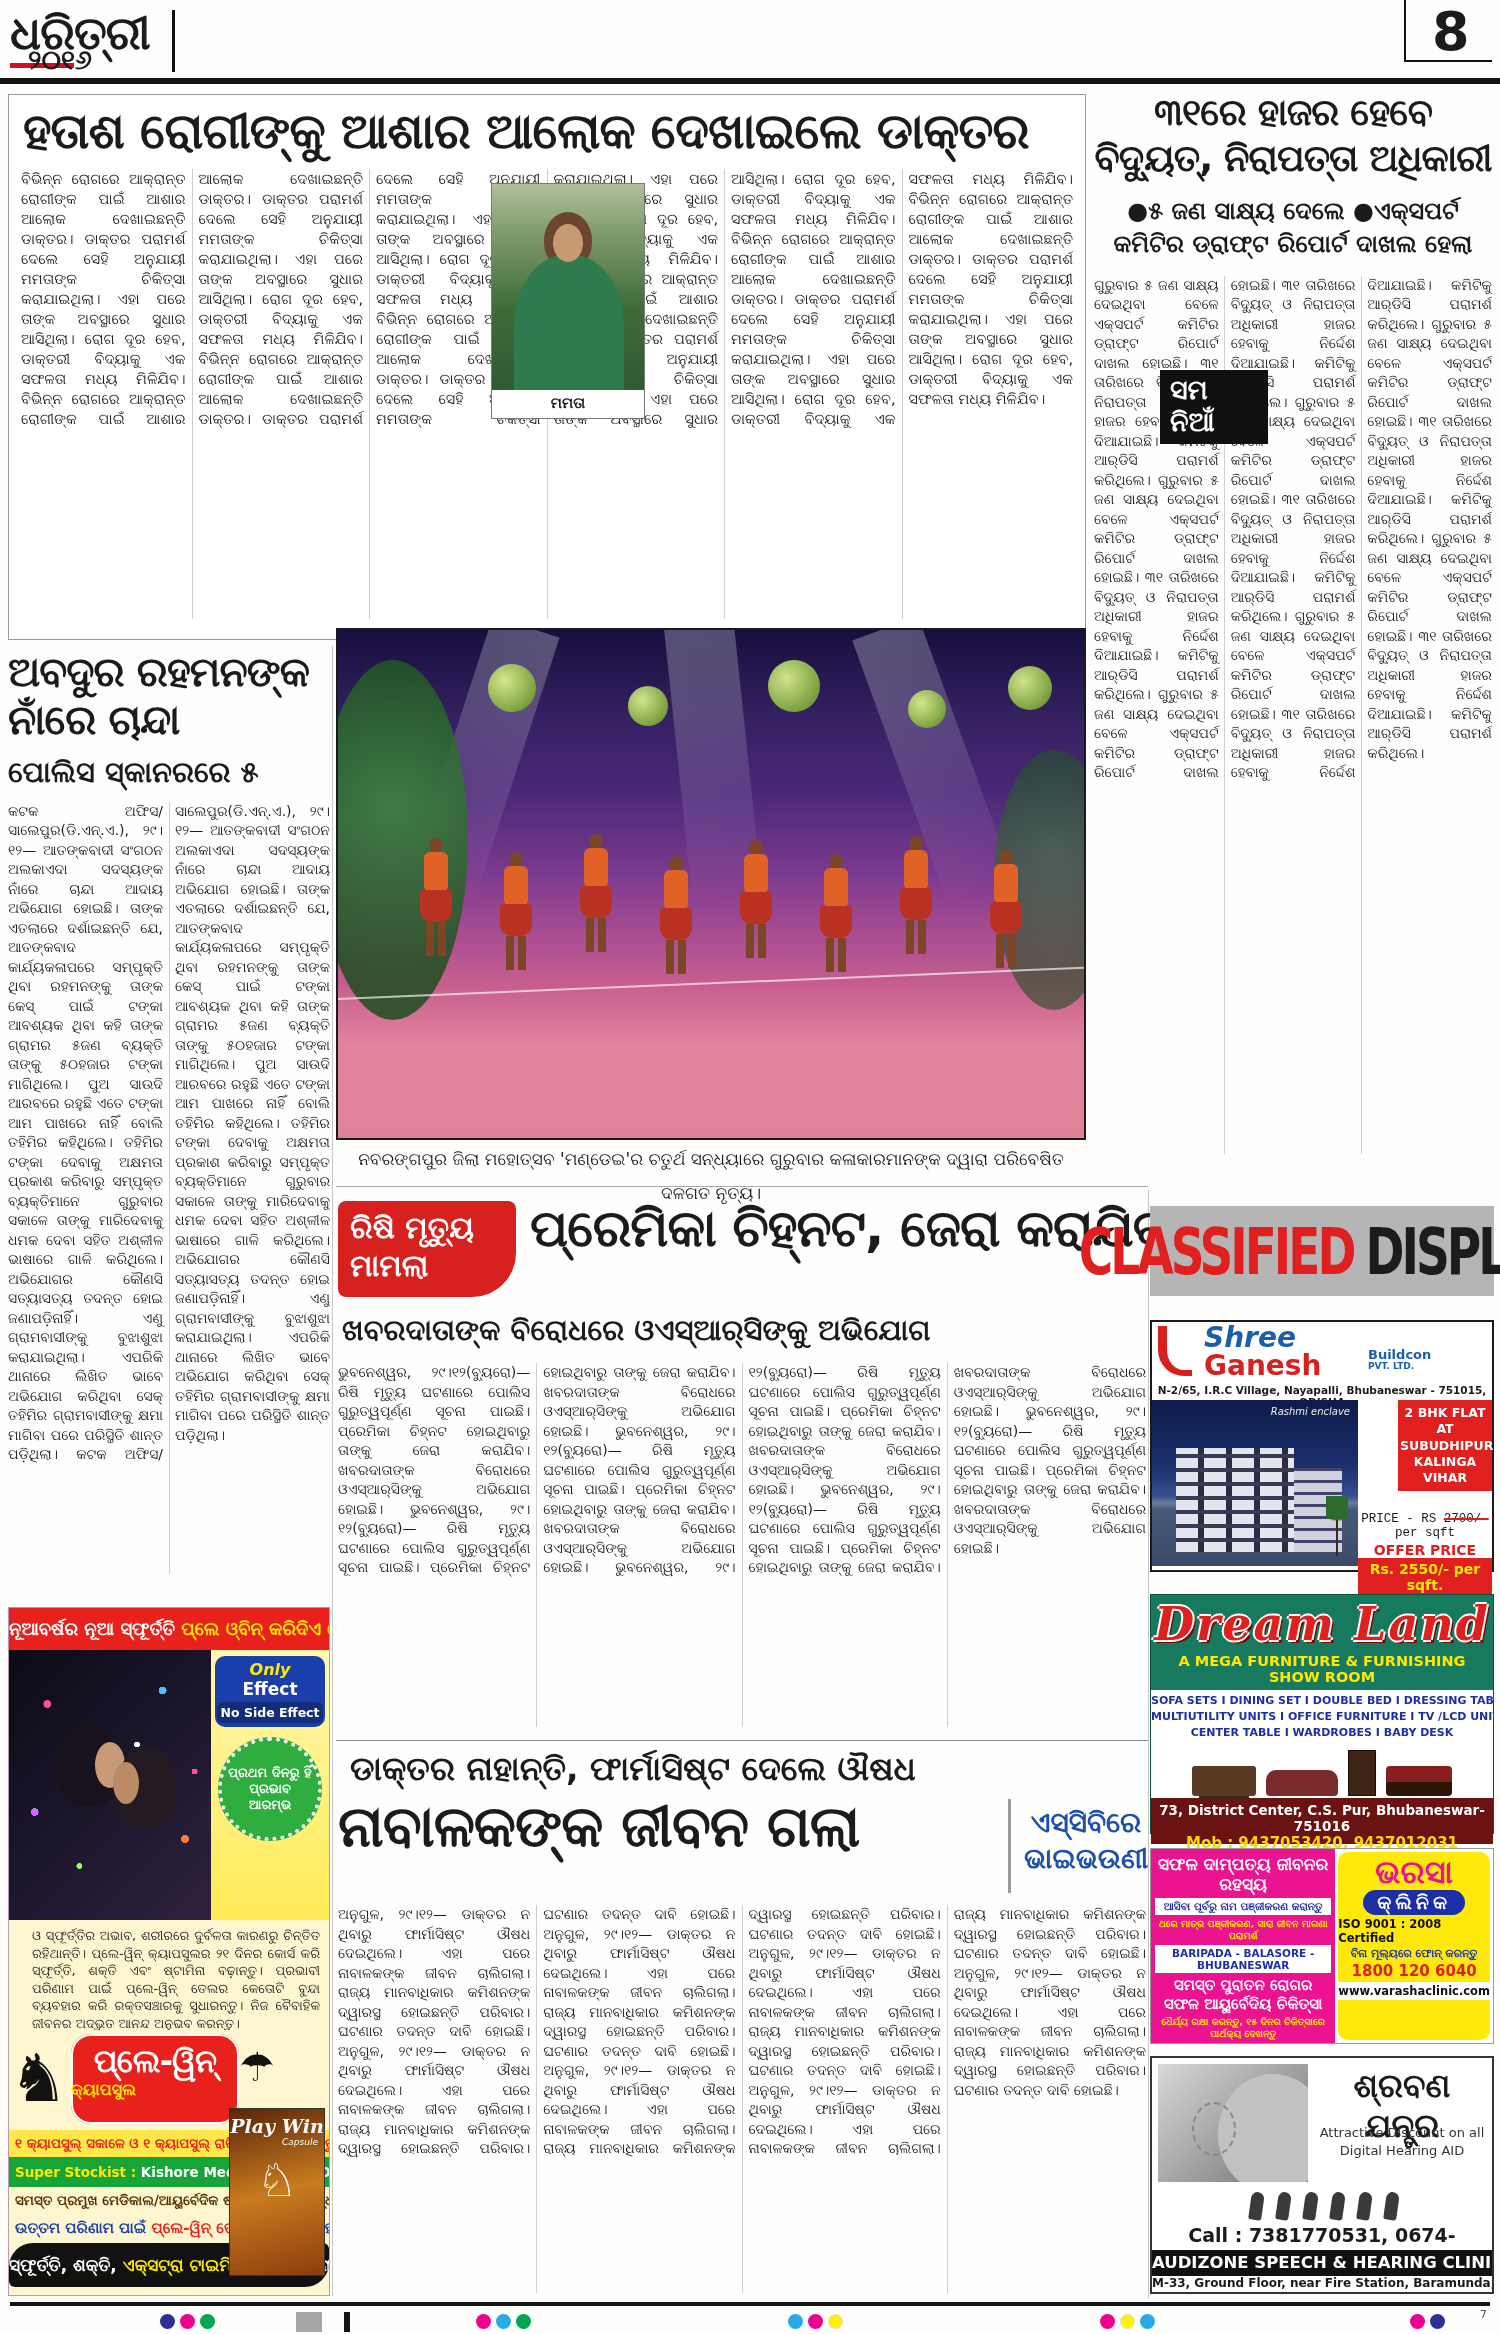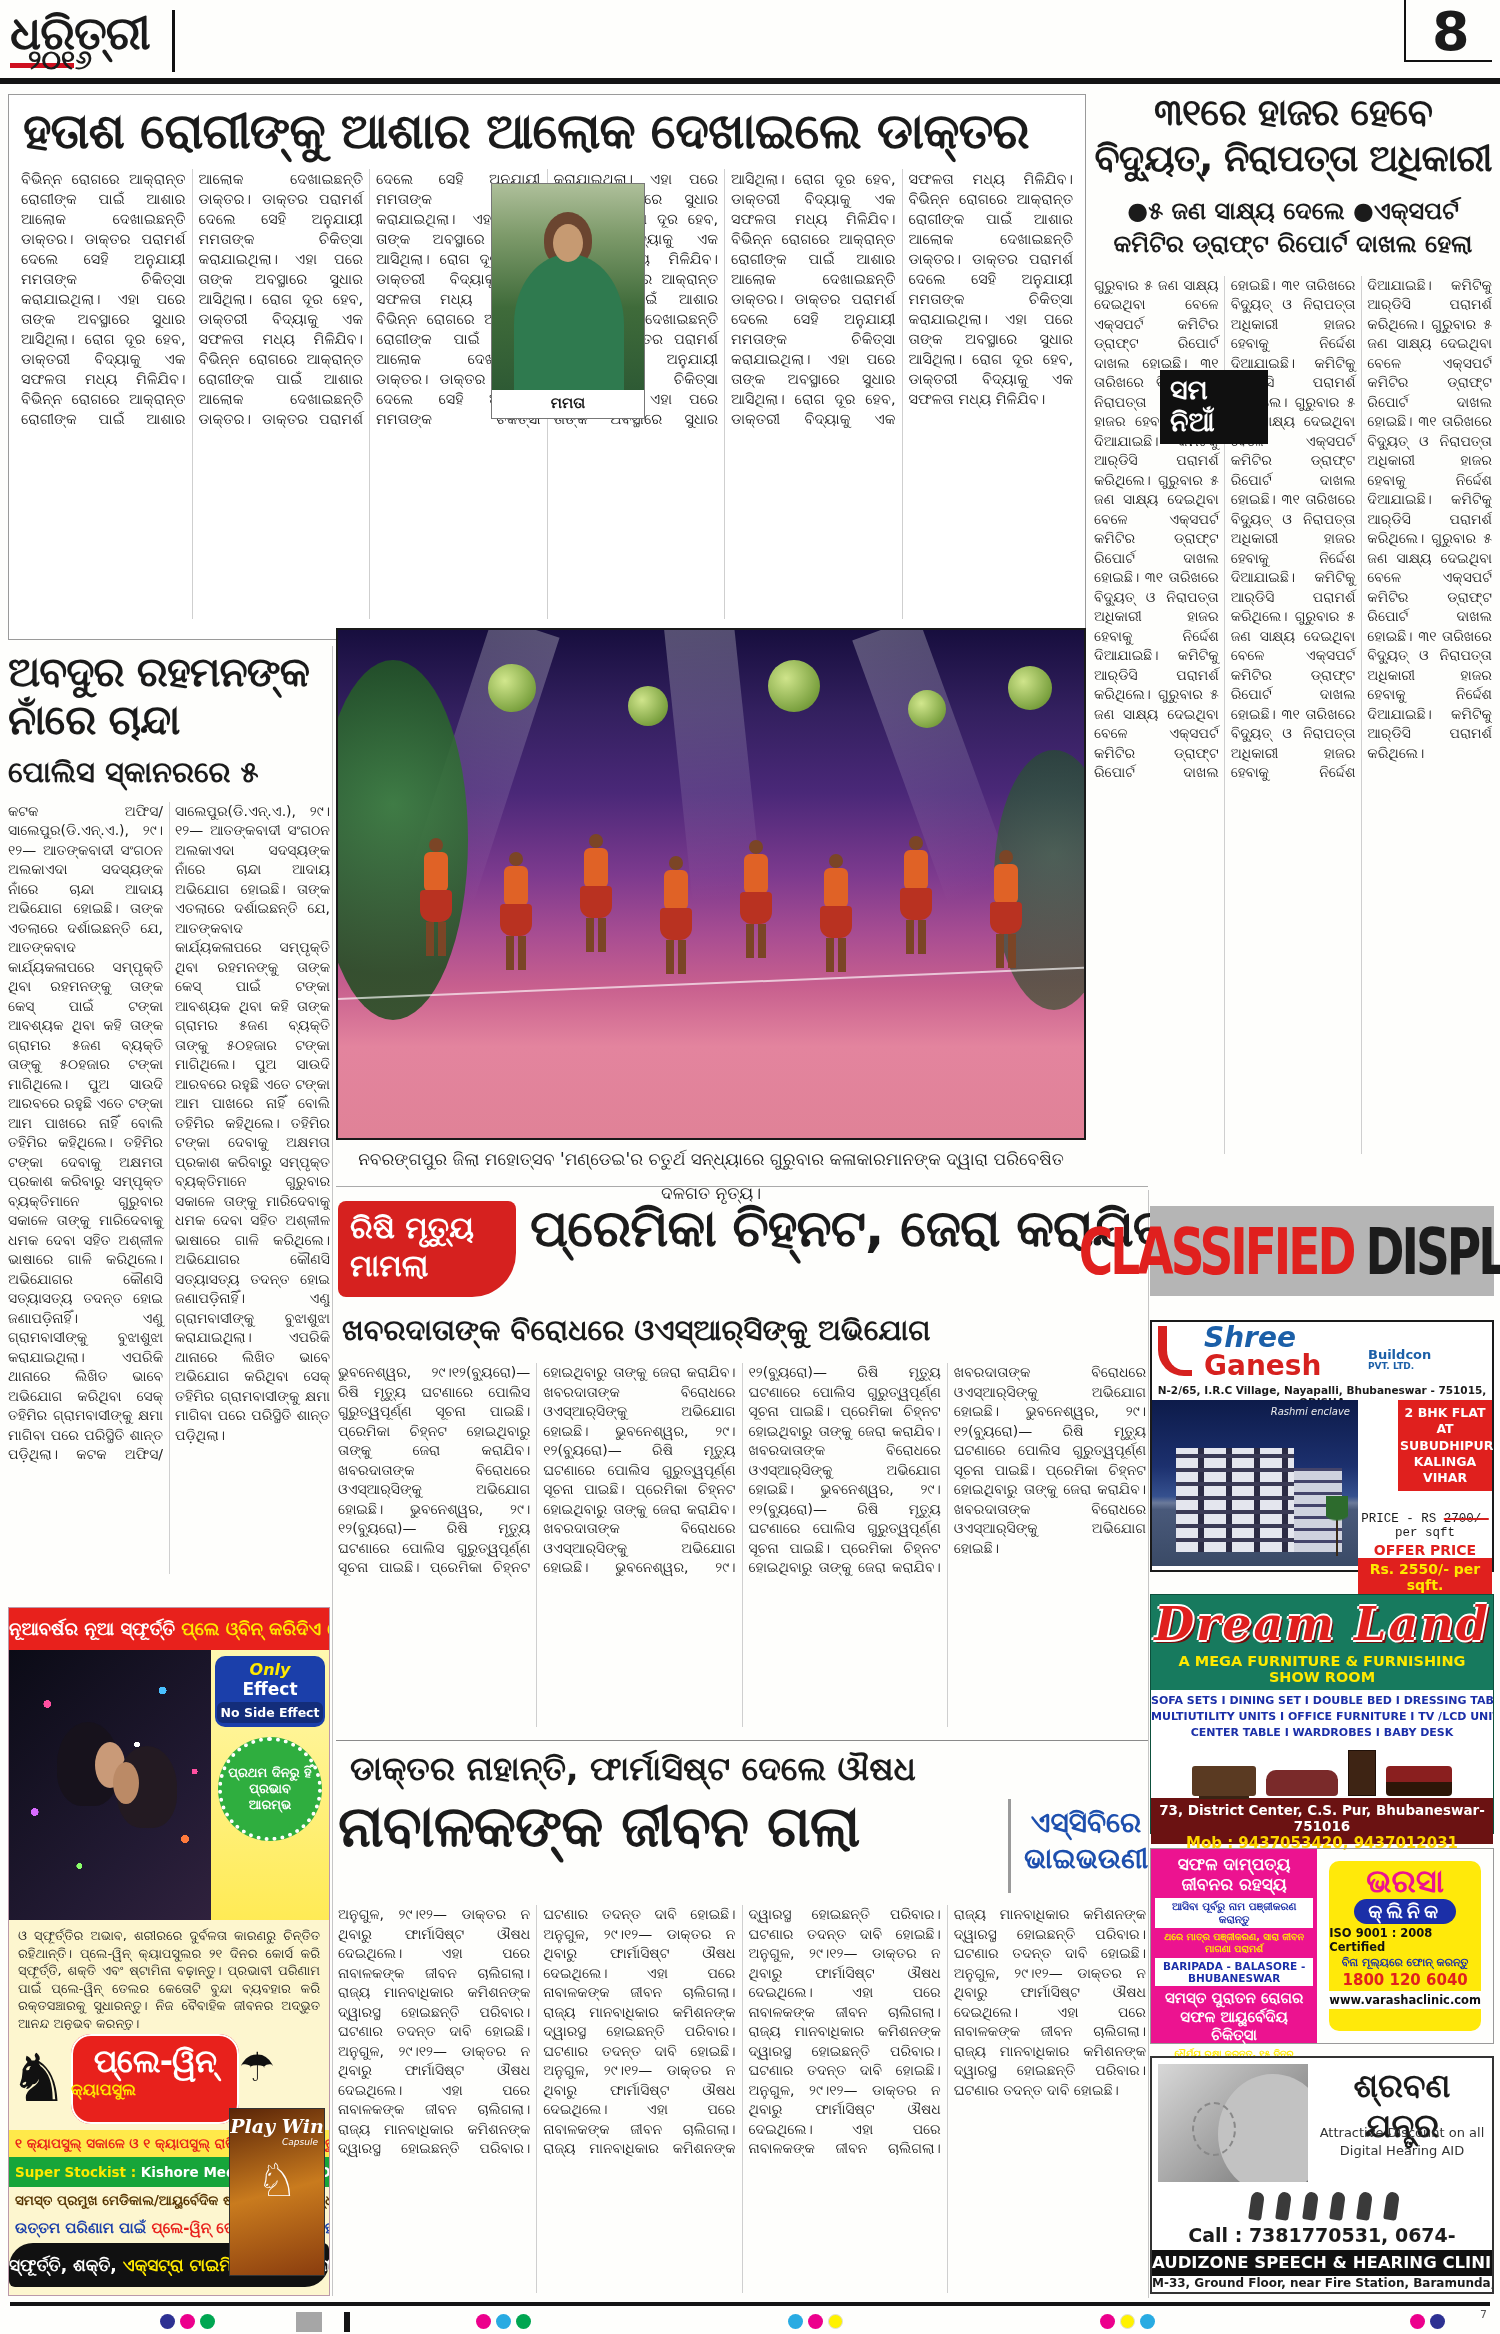--- a/index.html
+++ b/index.html
@@ -89,21 +89,21 @@
   .pw-headL { position:absolute; left:48px; top:72px; width:62px; height:84px; border-radius:50% 50% 40% 40%; background:#17121c; }
   .pw-faceL { position:absolute; left:86px; top:92px; width:30px; height:46px; border-radius:50%; background:#c99a78; }
   .pw-headR { position:absolute; left:108px; top:96px; width:60px; height:82px; border-radius:50% 50% 40% 40%; background:#231a22; }
   .pw-faceR { position:absolute; left:104px; top:112px; width:26px; height:42px; border-radius:50%; background:#bb8a66; }
   .pw-right { position:absolute; right:0; top:0; width:118px; height:303px; background:linear-gradient(180deg,#fff8b0,#ffe94a); padding:6px 4px; }
   .pw-blue { background:#1b3faa; border-radius:10px; text-align:center; padding:4px 2px; }
   .pw-blue .only { color:#ffe900; font-style:italic; font-size:16px; font-weight:bold; }
   .pw-blue .eff { color:#fff; font-size:17px; font-weight:bold; }
   .pw-noside { margin-top:3px; background:#132d7a; color:#fff; font-size:12.5px; font-weight:bold; text-align:center; border-radius:6px; padding:3px 0; }
   .pw-green { margin:10px auto 0 auto; width:104px; height:104px; border-radius:50%; background:#2fae3f; border:4px dotted #fff; display:flex; align-items:center; justify-content:center; text-align:center; color:#fff; font-size:13px; font-weight:bold; line-height:1.25; padding:6px; }
-  .pw-text { padding:7px 9px; height:110px; overflow:hidden; }
+  .pw-text { padding:7px 9px; height:110px; overflow:hidden;margin-left:14px; }
   .pw-text div { font-size:13px; line-height:17.5px; text-align:justify; color:#222; }
   .pw-logo { position:relative; height:100px; }
   .pw-horse { position:absolute; left:0px; top:10px; font-size:66px; color:#111; }
   .pw-pill { position:absolute; left:62px; top:4px; width:168px; height:90px; background:#e8211c; border-radius:20px; box-shadow:0 0 0 2px #fff inset; text-align:center; }
   .pw-pill .nm { color:#fff; font-size:32px; font-weight:bold; margin-top:8px; letter-spacing:-1px; }
   .pw-pill .sb { color:#ffe900; font-size:16px; font-weight:bold; text-align:left; padding-right:12px; }
   .pw-umb { position:absolute; left:230px; top:14px; font-size:40px; color:#111; }
   .pw-box { position:absolute; right:4px; top:500px; width:96px; height:168px; background:linear-gradient(165deg,#5a2508 0%,#c97b1e 50%,#8a3d0e 100%); border:1px solid #333; z-index:6; color:#fff; text-align:center; overflow:hidden; }
   .pw-box .bn { font-family:"DejaVu Serif","Liberation Serif",serif; font-style:italic; font-size:19px; font-weight:bold; margin-top:6px; }
   .pw-box .bs { font-size:9px; font-style:italic; text-align:right; padding-right:6px; }
@@ -164,21 +164,21 @@
   .f-bed { width:66px; height:30px; background:linear-gradient(180deg,#8a1f1f 55%,#2d1608 55%); border-radius:4px; }
   .dl-foot { background:#6b1212; text-align:center; height:46px; margin-top:0px; padding-top:4px; }
   .dl-addr { color:#fff; font-size:13.5px; font-weight:bold; }
   .dl-mob { color:#ffd700; font-size:15px; font-weight:bold; }
   .va { position:absolute; left:1150px; top:1848px; width:344px; height:196px; display:flex; border:1px solid #999; }
   .va-left { width:202px; background:#ec1390; padding:5px 4px; display:flex; flex-direction:column; gap:3px; text-align:center; }
   .va-t1 { color:#fff; font-size:17px; font-weight:bold; line-height:1.2; }
   .va-strip { background:#fff; color:#1b2fa8; font-size:10.5px; font-weight:bold; padding:2px 0; }
   .va-y { color:#ffe900; font-size:9.5px; font-weight:bold; }
   .va-t2 { color:#fff; font-size:15px; font-weight:bold; line-height:1.25; }
-  .va-right { flex:1; background:#ffe90a; border-radius:10px; margin:12px; display:flex; flex-direction:column; align-items:center; gap:2px; padding-top:4px; }
+  .va-right { flex:1; background:#ffe90a; border-radius:10px; margin:3px; display:flex; flex-direction:column; align-items:center; gap:2px; padding-top:4px; }
   .va-brand { color:#ec1390; font-size:32px; font-weight:bold; line-height:1; }
   .va-pill { background:#1b2fa8; color:#fff; font-size:19px; font-weight:bold; border-radius:14px; padding:1px 14px; letter-spacing:4px; }
   .va-iso { color:#111; font-size:11.5px; font-weight:bold; }
   .va-free { color:#1b2fa8; font-size:11px; font-weight:bold; }
   .va-ph { color:#e0201e; font-size:15px; font-weight:bold; }
   .va-web { background:#fff; color:#111; font-size:11.5px; font-weight:bold; width:100%; text-align:center; padding:2px 0; }
   .au { position:absolute; left:1150px; top:2056px; width:344px; height:238px; border:2px solid #333; background:#fff; overflow:hidden; }
   .au-photo { position:absolute; left:6px; top:6px; width:150px; height:118px; background:linear-gradient(135deg,#d8d8d8 0%,#9a9a9a 60%,#6e6e6e 100%); overflow:hidden; }
   .au-face { position:absolute; right:-20px; top:10px; width:110px; height:120px; border-radius:50%; background:#c2c2c2; }
   .au-ear { position:absolute; left:34px; top:38px; width:44px; height:54px; border:2px dashed #888; border-radius:50%; }

